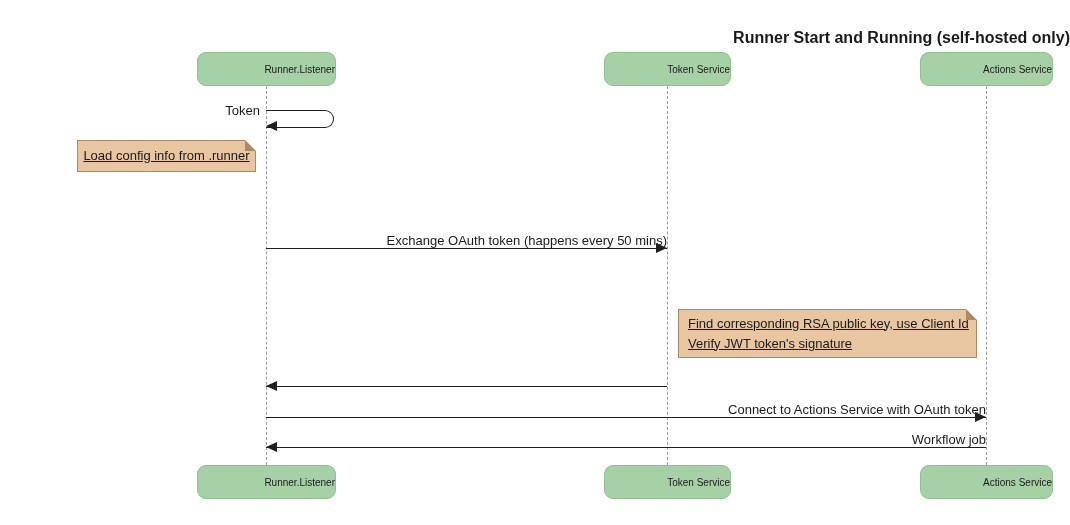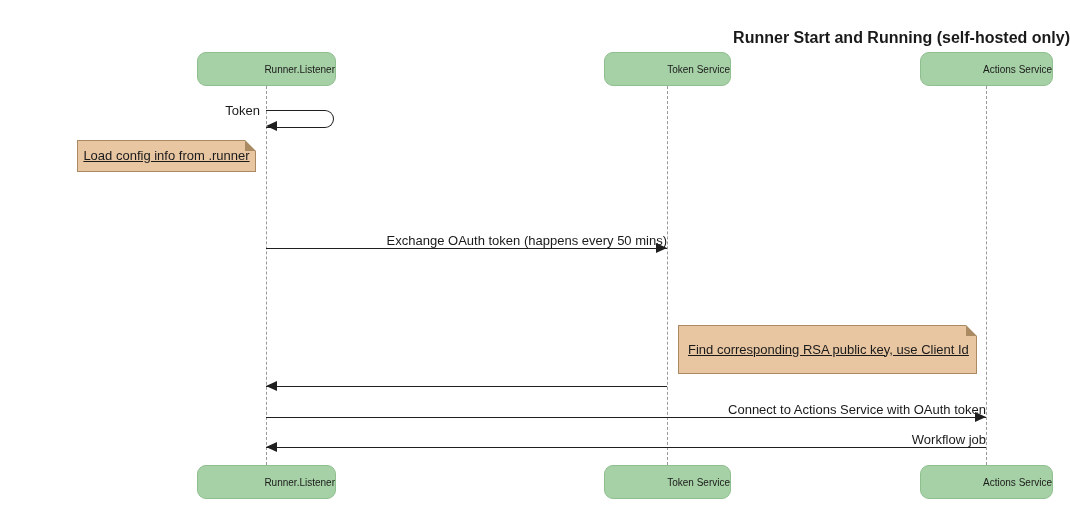--- a/index.html
+++ b/index.html
@@ -44,21 +44,21 @@
   }
   .self-loop {
     position:absolute; border:1px solid var(--arrow); border-left:0;
     border-top-right-radius:9px; border-bottom-right-radius:9px;
   }
   .note {
     position:absolute; background:var(--note-fill); border:1px solid var(--note-border);
     font-size:13px; display:flex; flex-direction:column; justify-content:center;
     align-items:center; text-align:center; line-height:20px; white-space:nowrap;text-decoration:underline;
   }
-  .note.left-text { align-items:flex-start; text-align:left; padding-left:9px;margin-top:16px; }
+  .note.left-text { align-items:flex-start; text-align:left; padding-left:9px; }
   .note::after {
     content:""; position:absolute; top:-1px; right:-1px; width:0; height:0;
     border-style:solid; border-width:0 11px 11px 0;
     border-color:#ffffff #ffffff var(--note-border) var(--note-border);
   }
 </style>
 </head>
 <body>
 
 <div class="diagram">
@@ -88,20 +88,21 @@
   </div>
 
 
   <div class="msg-label" style="left:266px; top:233px; width:401px">Exchange OAuth token (happens every 50 mins)</div>
   <div class="msg-line" style="left:266px; top:248px; width:401px"></div>
   <div class="arrowhead right" style="left:656px; top:243px"></div>
 
 
   <div class="note left-text" style="left:678px; top:309px; width:288px; height:47px">
     <span>Find corresponding RSA public key, use Client Id</span>
+    <span>Verify JWT token's signature</span>
   </div>
 
   <div class="msg-line" style="left:266px; top:386px; width:401px"></div>
   <div class="arrowhead left" style="left:266px; top:381px"></div>
 
   <div class="msg-label" style="left:266px; top:402px; width:720px">Connect to Actions Service with OAuth token</div>
   <div class="msg-line" style="left:266px; top:417px; width:720px"></div>
   <div class="arrowhead right" style="left:975px; top:412px"></div>
 
   <div class="msg-label" style="left:266px; top:432px; width:720px">Workflow job</div>

